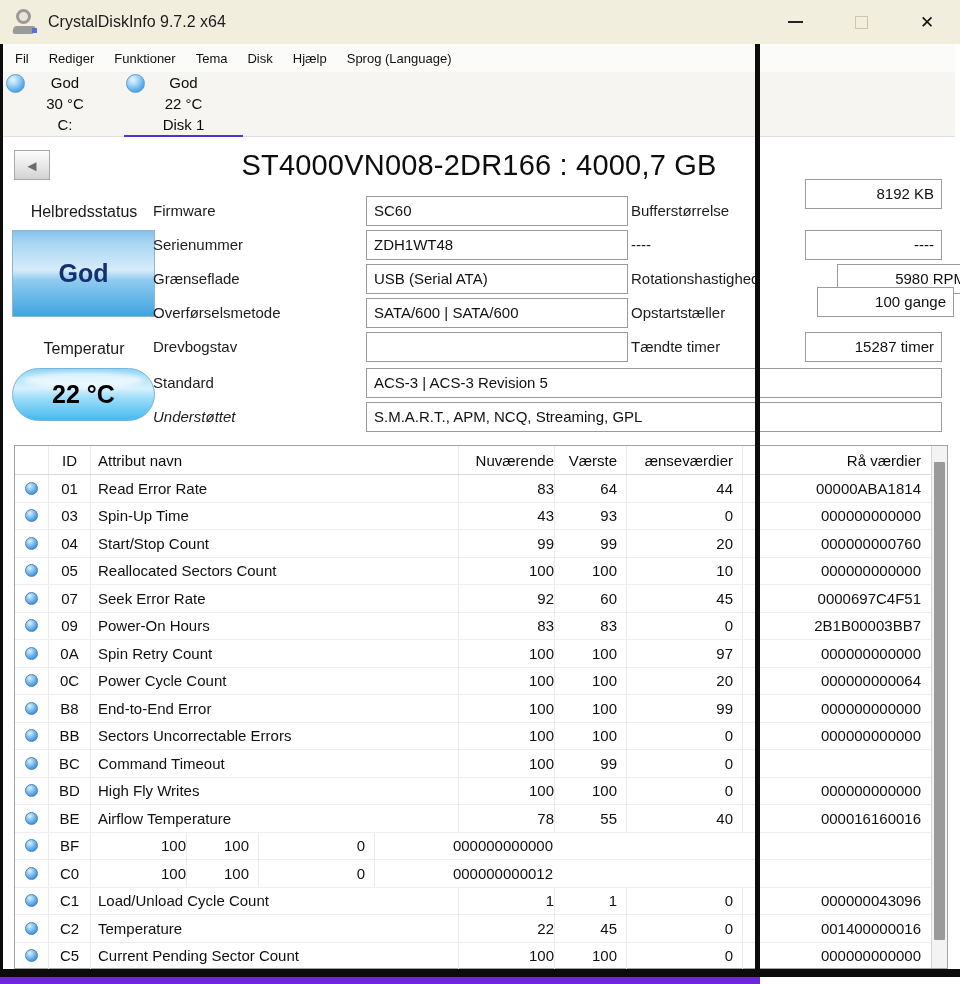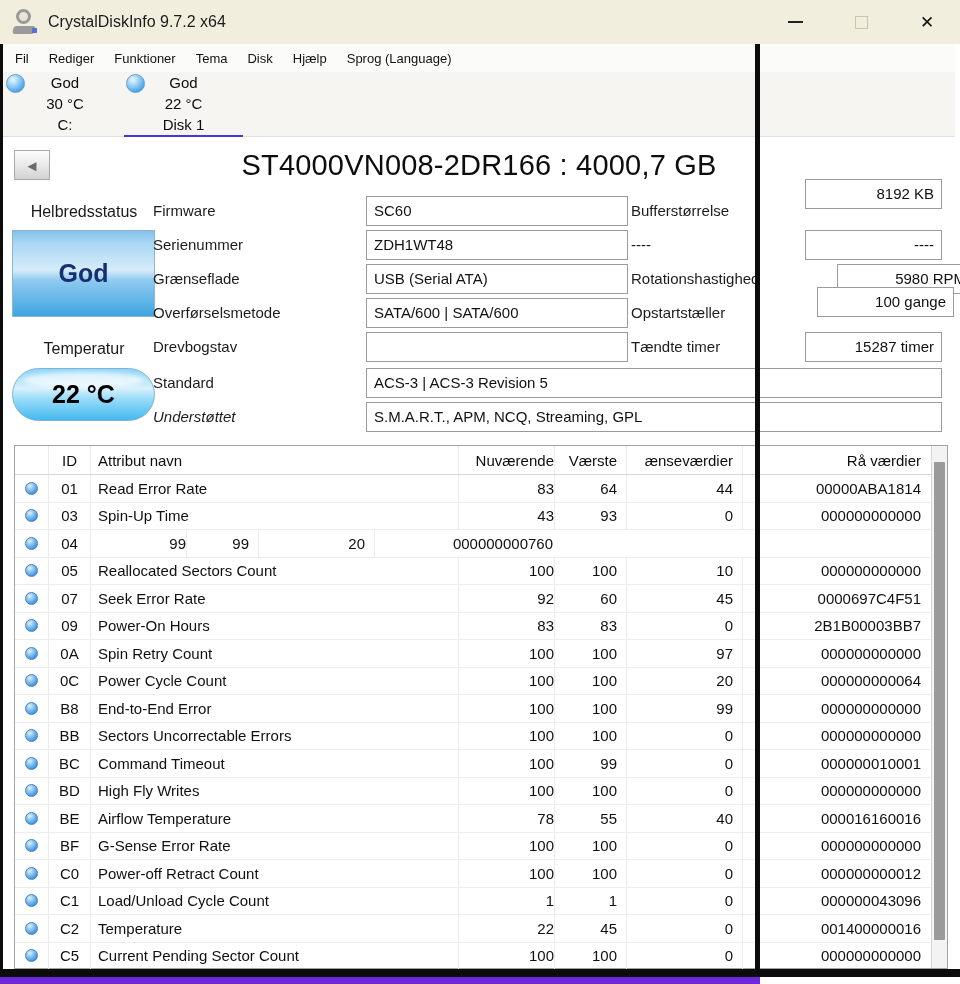--- a/index.html
+++ b/index.html
@@ -212,20 +212,21 @@
             <div class="t-cell col-cur">43</div>
             <div class="t-cell col-worst">93</div>
             <div class="t-cell col-thr">0</div>
             <div class="t-cell col-raw">000000000000</div>
           </div>
           <div class="t-row t-body-row">
             <div class="t-cell col-dot">
               <div class="status-dot"></div>
             </div>
             <div class="t-cell col-id">04</div>
+            <div class="t-cell col-name">Start/Stop Count</div>
             <div class="t-cell col-cur">99</div>
             <div class="t-cell col-worst">99</div>
             <div class="t-cell col-thr">20</div>
             <div class="t-cell col-raw">000000000760</div>
           </div>
           <div class="t-row t-body-row">
             <div class="t-cell col-dot">
               <div class="status-dot"></div>
             </div>
             <div class="t-cell col-id">05</div>
@@ -303,21 +304,20 @@
           </div>
           <div class="t-row t-body-row">
             <div class="t-cell col-dot">
               <div class="status-dot"></div>
             </div>
             <div class="t-cell col-id">BC</div>
             <div class="t-cell col-name">Command Timeout</div>
             <div class="t-cell col-cur">100</div>
             <div class="t-cell col-worst">99</div>
             <div class="t-cell col-thr">0</div>
-            <div class="t-cell col-raw">000000010001</div>
           </div>
           <div class="t-row t-body-row">
             <div class="t-cell col-dot">
               <div class="status-dot"></div>
             </div>
             <div class="t-cell col-id">BD</div>
             <div class="t-cell col-name">High Fly Writes</div>
             <div class="t-cell col-cur">100</div>
             <div class="t-cell col-worst">100</div>
             <div class="t-cell col-thr">0</div>
@@ -332,32 +332,30 @@
             <div class="t-cell col-cur">78</div>
             <div class="t-cell col-worst">55</div>
             <div class="t-cell col-thr">40</div>
             <div class="t-cell col-raw">000016160016</div>
           </div>
           <div class="t-row t-body-row">
             <div class="t-cell col-dot">
               <div class="status-dot"></div>
             </div>
             <div class="t-cell col-id">BF</div>
-            <div class="t-cell col-name">G-Sense Error Rate</div>
             <div class="t-cell col-cur">100</div>
             <div class="t-cell col-worst">100</div>
             <div class="t-cell col-thr">0</div>
             <div class="t-cell col-raw">000000000000</div>
           </div>
           <div class="t-row t-body-row">
             <div class="t-cell col-dot">
               <div class="status-dot"></div>
             </div>
             <div class="t-cell col-id">C0</div>
-            <div class="t-cell col-name">Power-off Retract Count</div>
             <div class="t-cell col-cur">100</div>
             <div class="t-cell col-worst">100</div>
             <div class="t-cell col-thr">0</div>
             <div class="t-cell col-raw">000000000012</div>
           </div>
           <div class="t-row t-body-row">
             <div class="t-cell col-dot">
               <div class="status-dot"></div>
             </div>
             <div class="t-cell col-id">C1</div>

